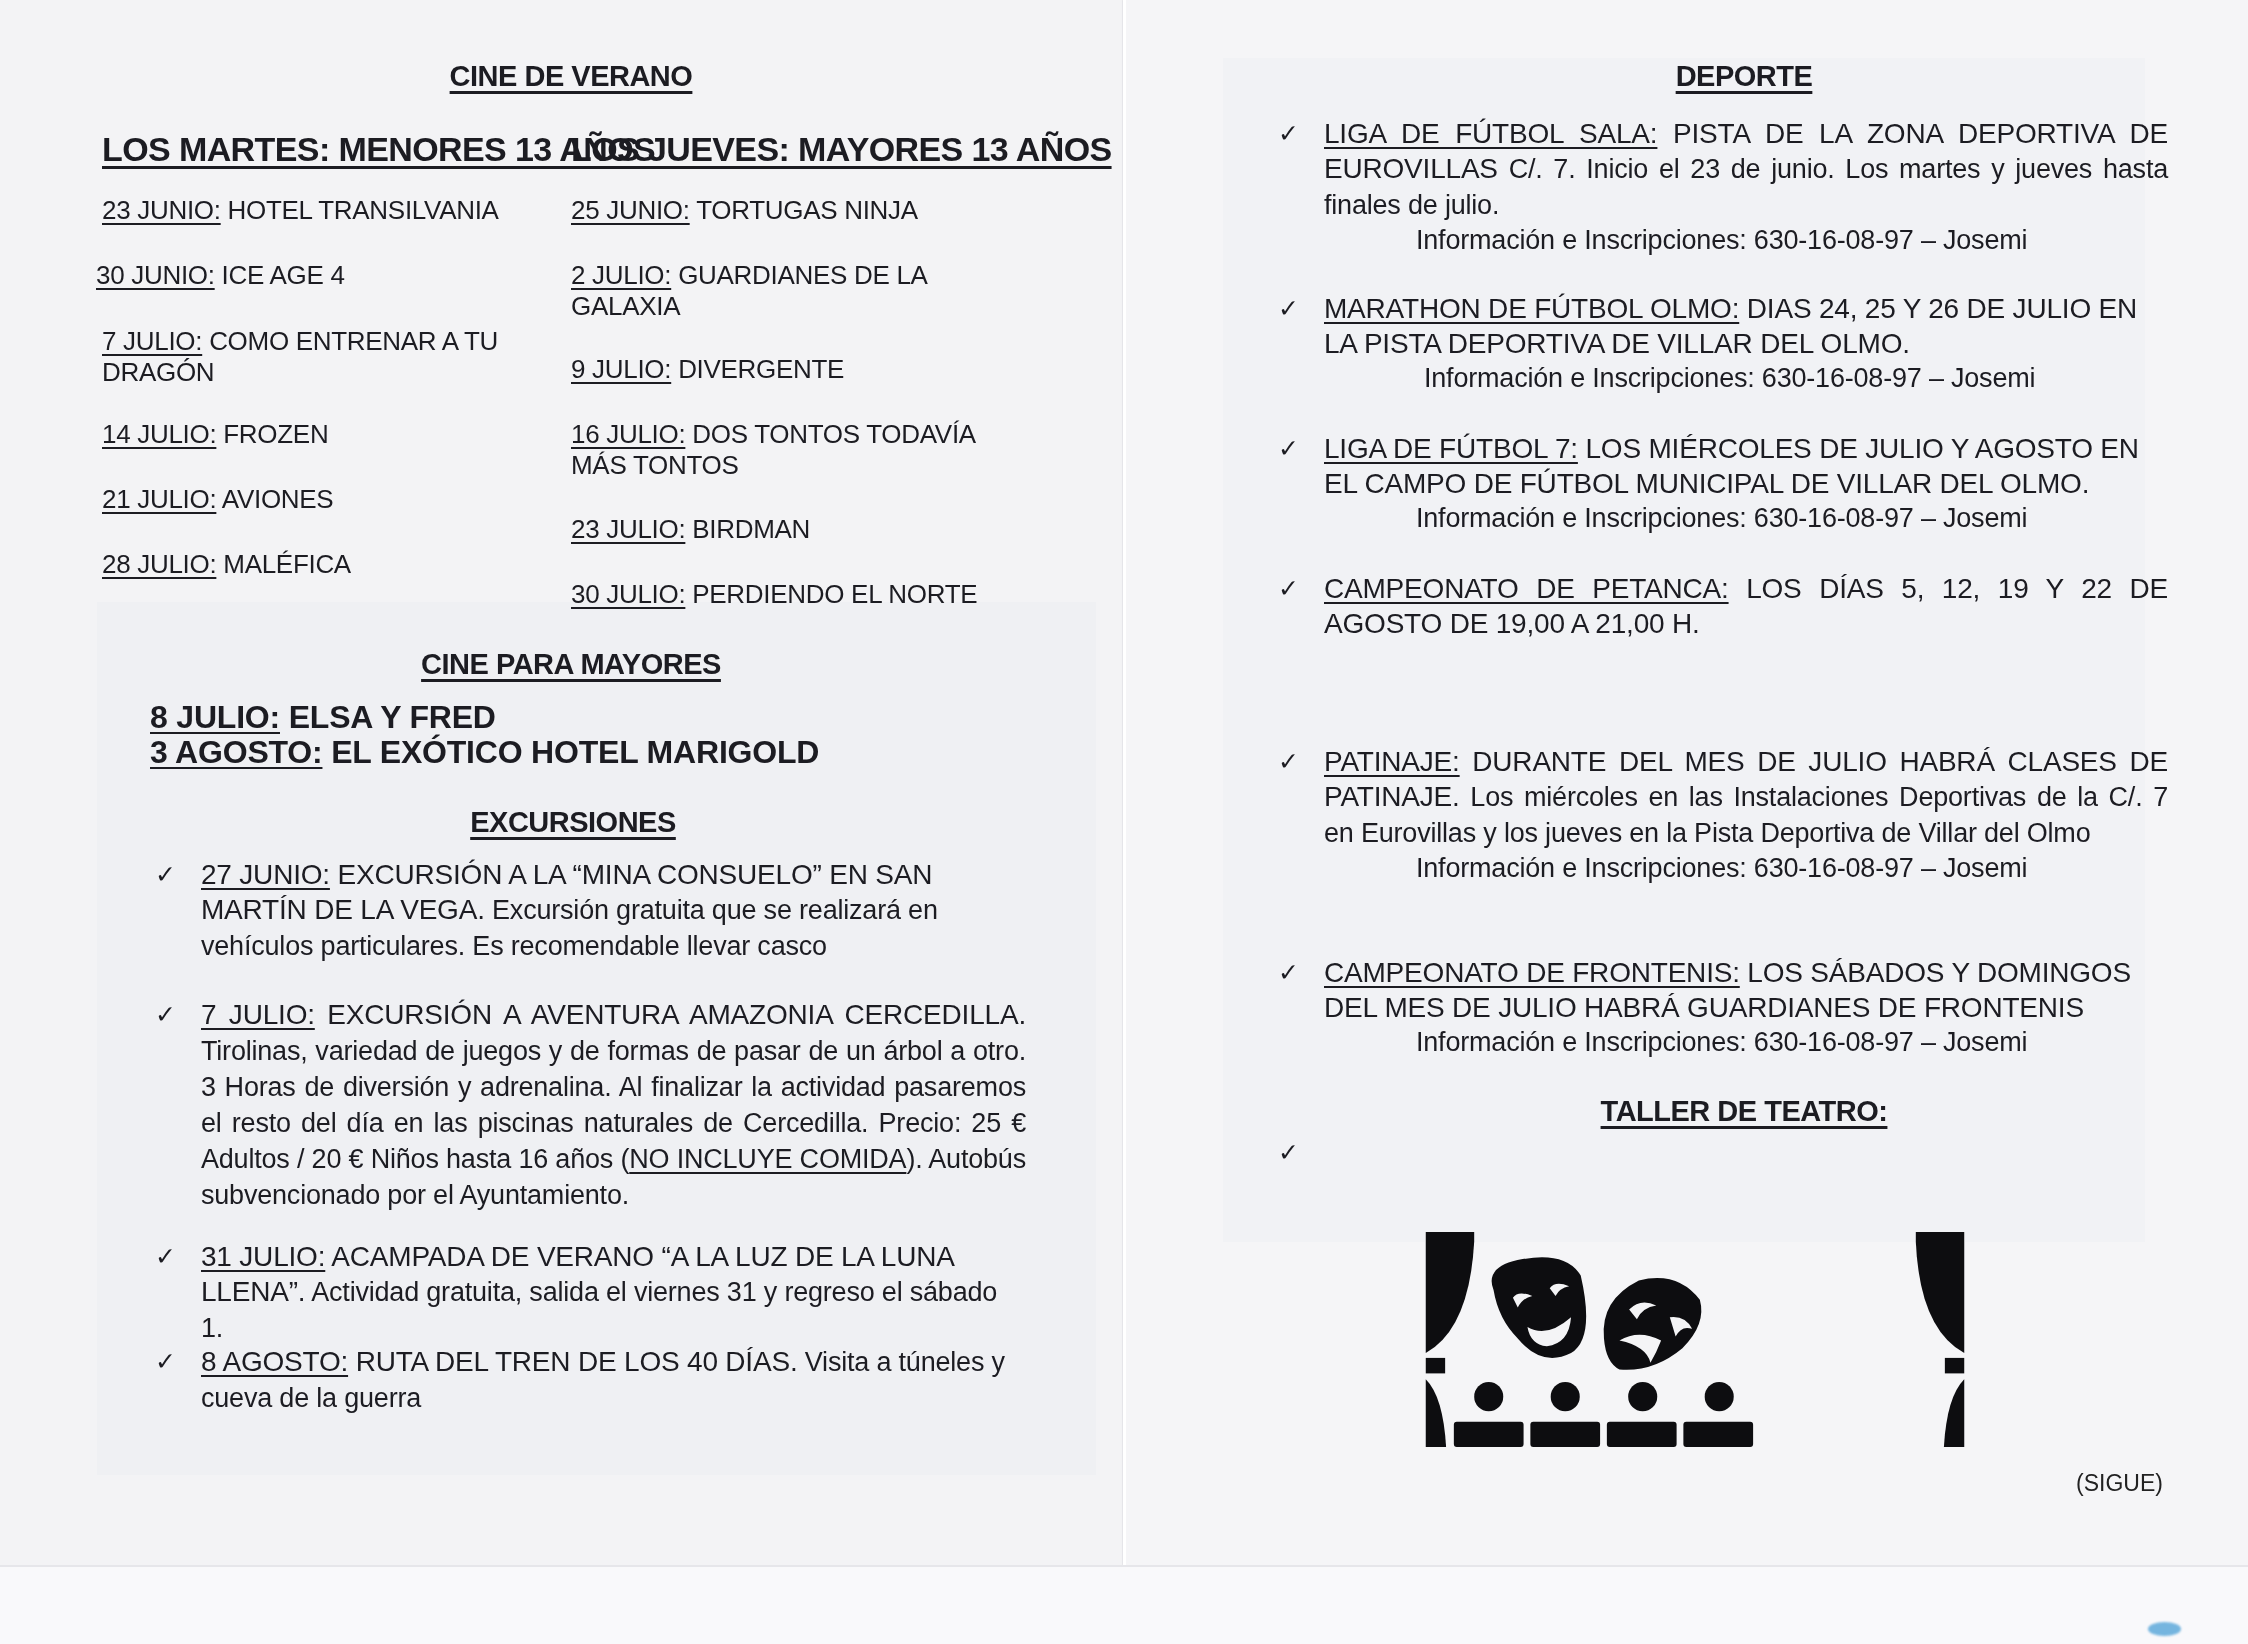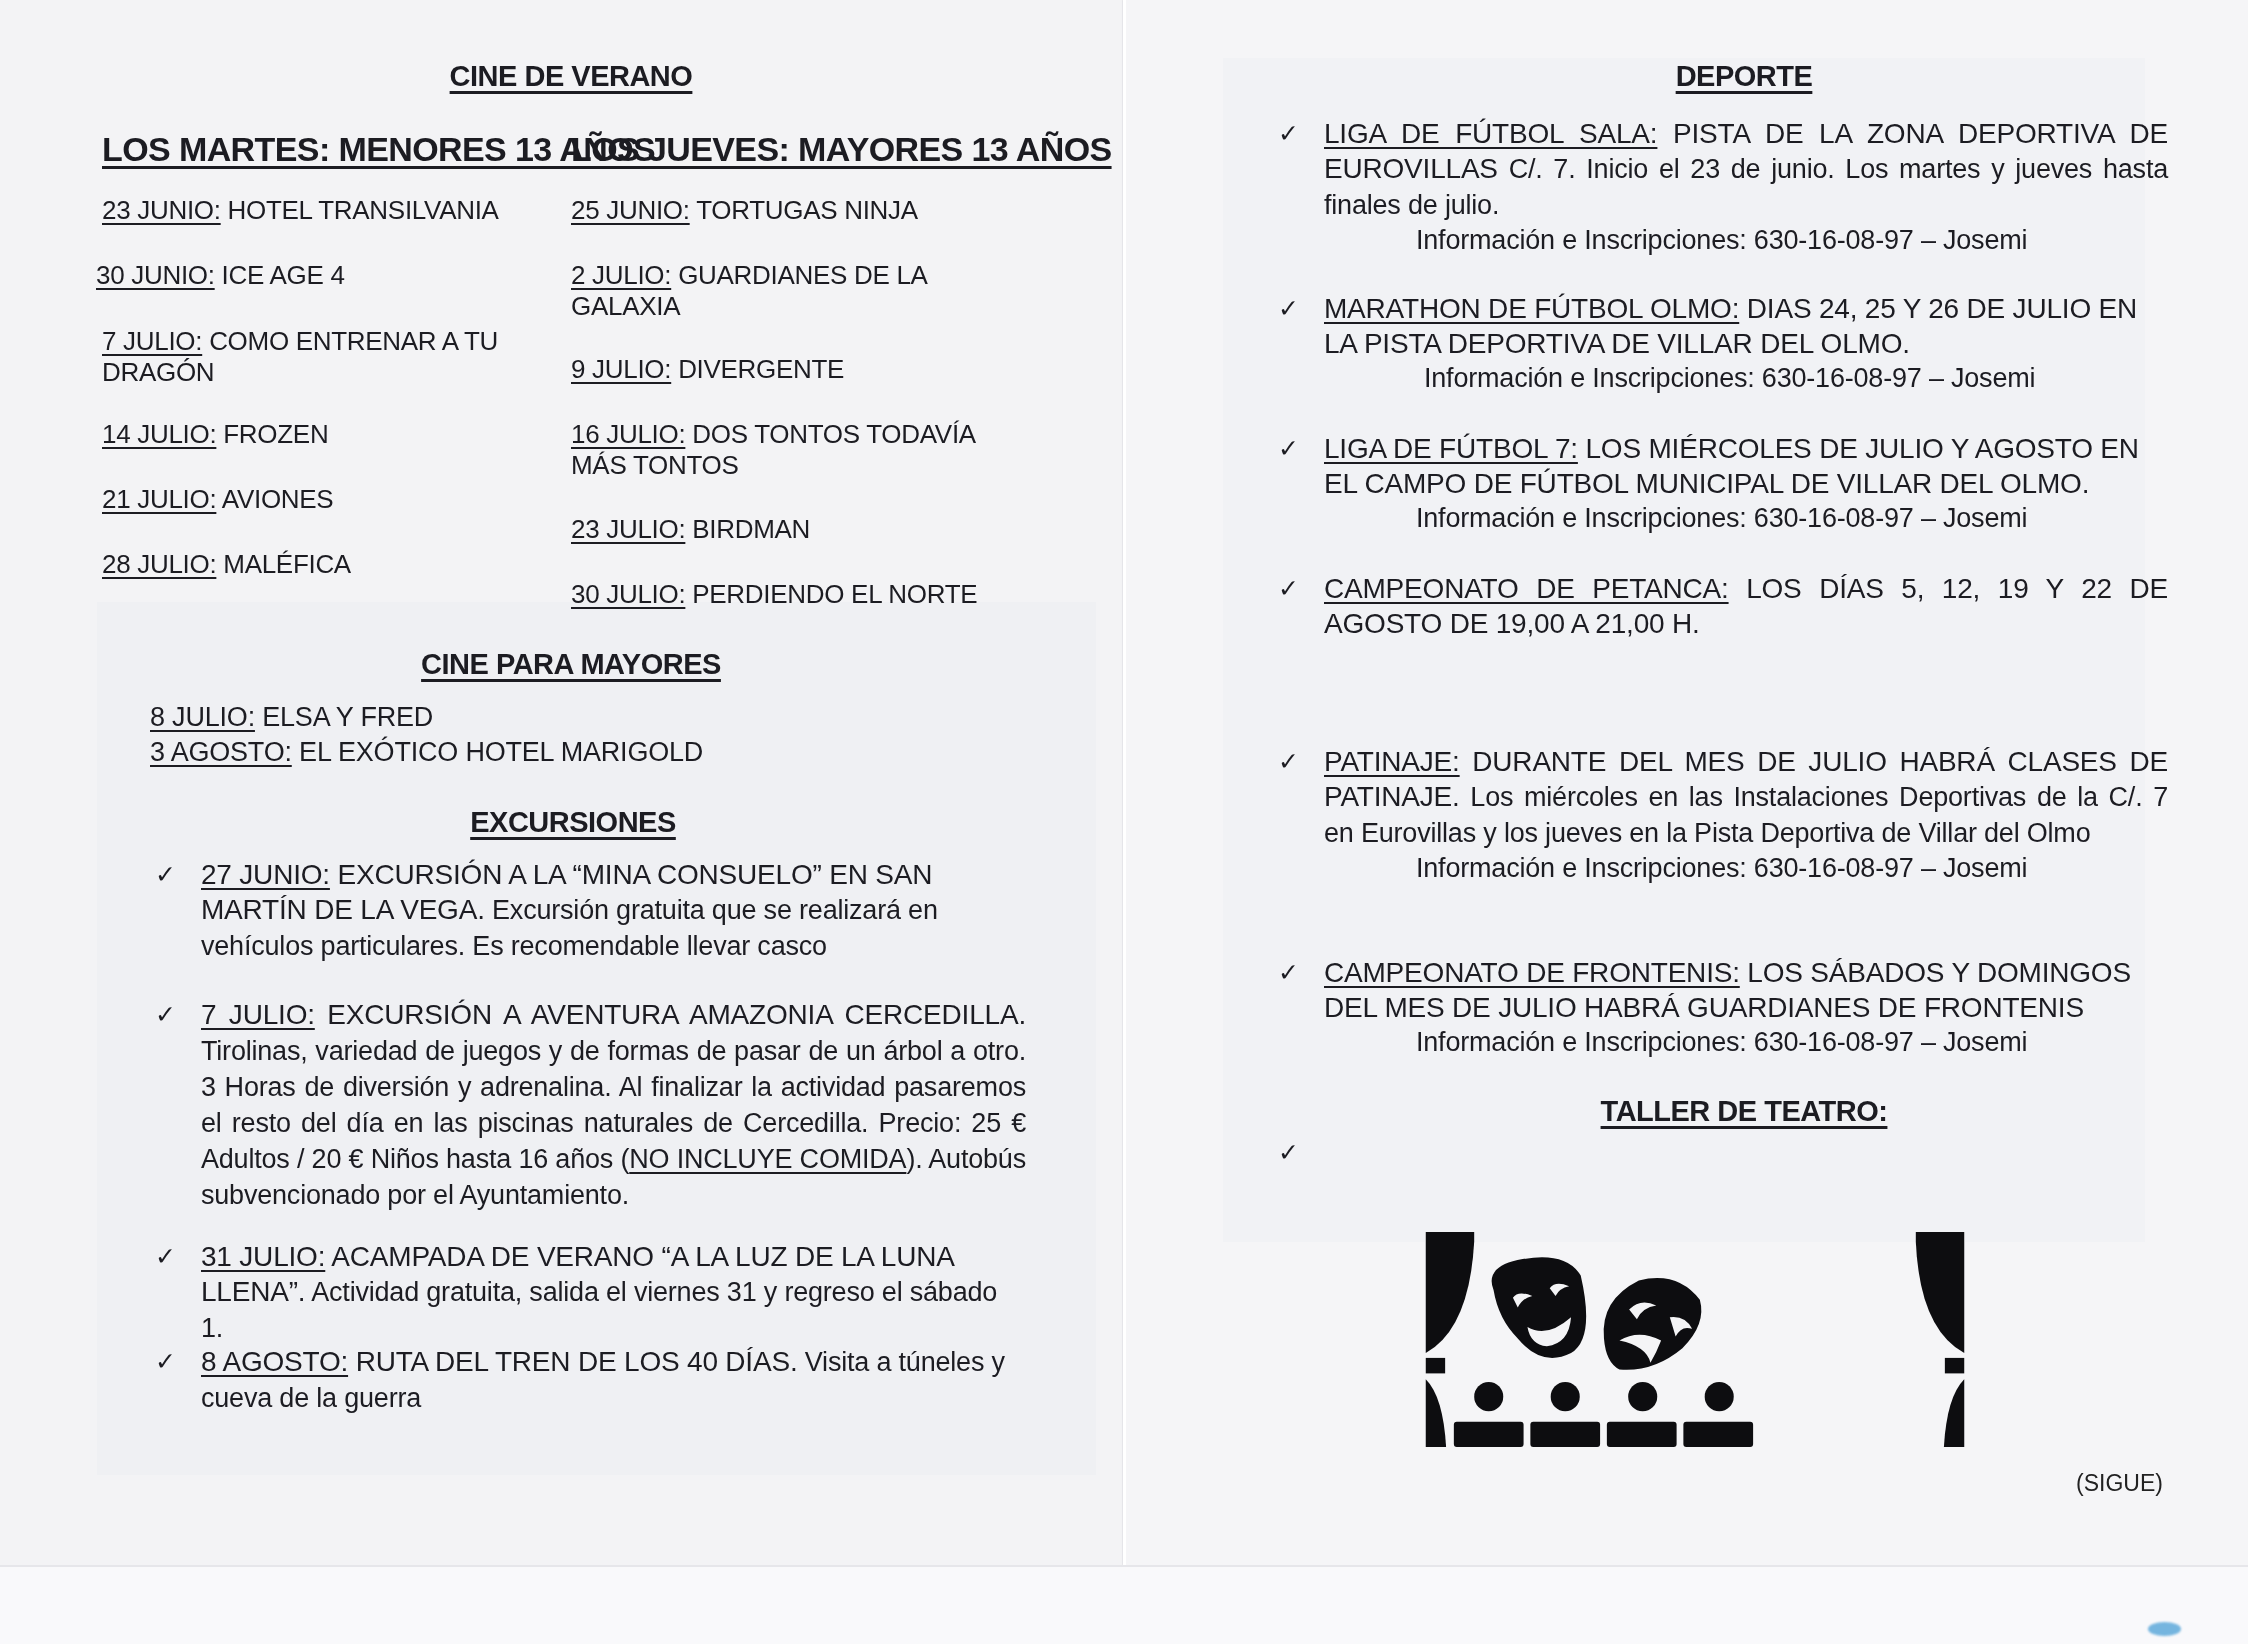--- a/index.html
+++ b/index.html
@@ -18,21 +18,21 @@
   .ghost { position:absolute; background:#eceef1; }
   .speck { position:absolute; left:2148px; top:1622px; width:33px; height:13.6px; border-radius:50%; background:#4a9fd6; opacity:.75; filter:blur(1px); }
 
   .h { position:absolute; font-weight:bold; text-decoration:underline; text-underline-offset:4.9px; text-decoration-thickness:2.9px; font-size:29px; letter-spacing:-0.5px; white-space:nowrap; }
   .h.center { transform:translateX(-50%); }
   .sub { position:absolute; font-weight:bold; text-decoration:underline; text-underline-offset:4.9px; text-decoration-thickness:2.9px; font-size:34px; letter-spacing:-0.6px; white-space:nowrap; }
 
   .film { position:absolute; font-size:26px; line-height:31px; letter-spacing:-0.3px; }
   .film .date { text-decoration:underline; text-underline-offset:3.9px; text-decoration-thickness:1.9px; }
 
-  .mayores { position:absolute; font-size:27px; line-height:35px; letter-spacing:-0.2px; }
+  .mayores { position:absolute; font-size:32px; line-height:35px; letter-spacing:-0.2px;font-weight:bold; }
   .mayores .date { text-decoration:underline; text-underline-offset:3.9px; text-decoration-thickness:1.9px; }
 
   .item { position:absolute; font-size:28px; line-height:35px; letter-spacing:-0.2px; }
   .item .check { position:absolute; left:-46px; top:0; font-size:25px; }
   .item .date { text-decoration:underline; text-underline-offset:3.9px; text-decoration-thickness:1.9px; }
   .item .desc { font-size:27px; }
   .item .u { text-decoration:underline; text-underline-offset:3.9px; text-decoration-thickness:1.9px; }
   .item.justify { text-align:justify; }
   .info { display:block; font-size:27px; line-height:35px; }
 

